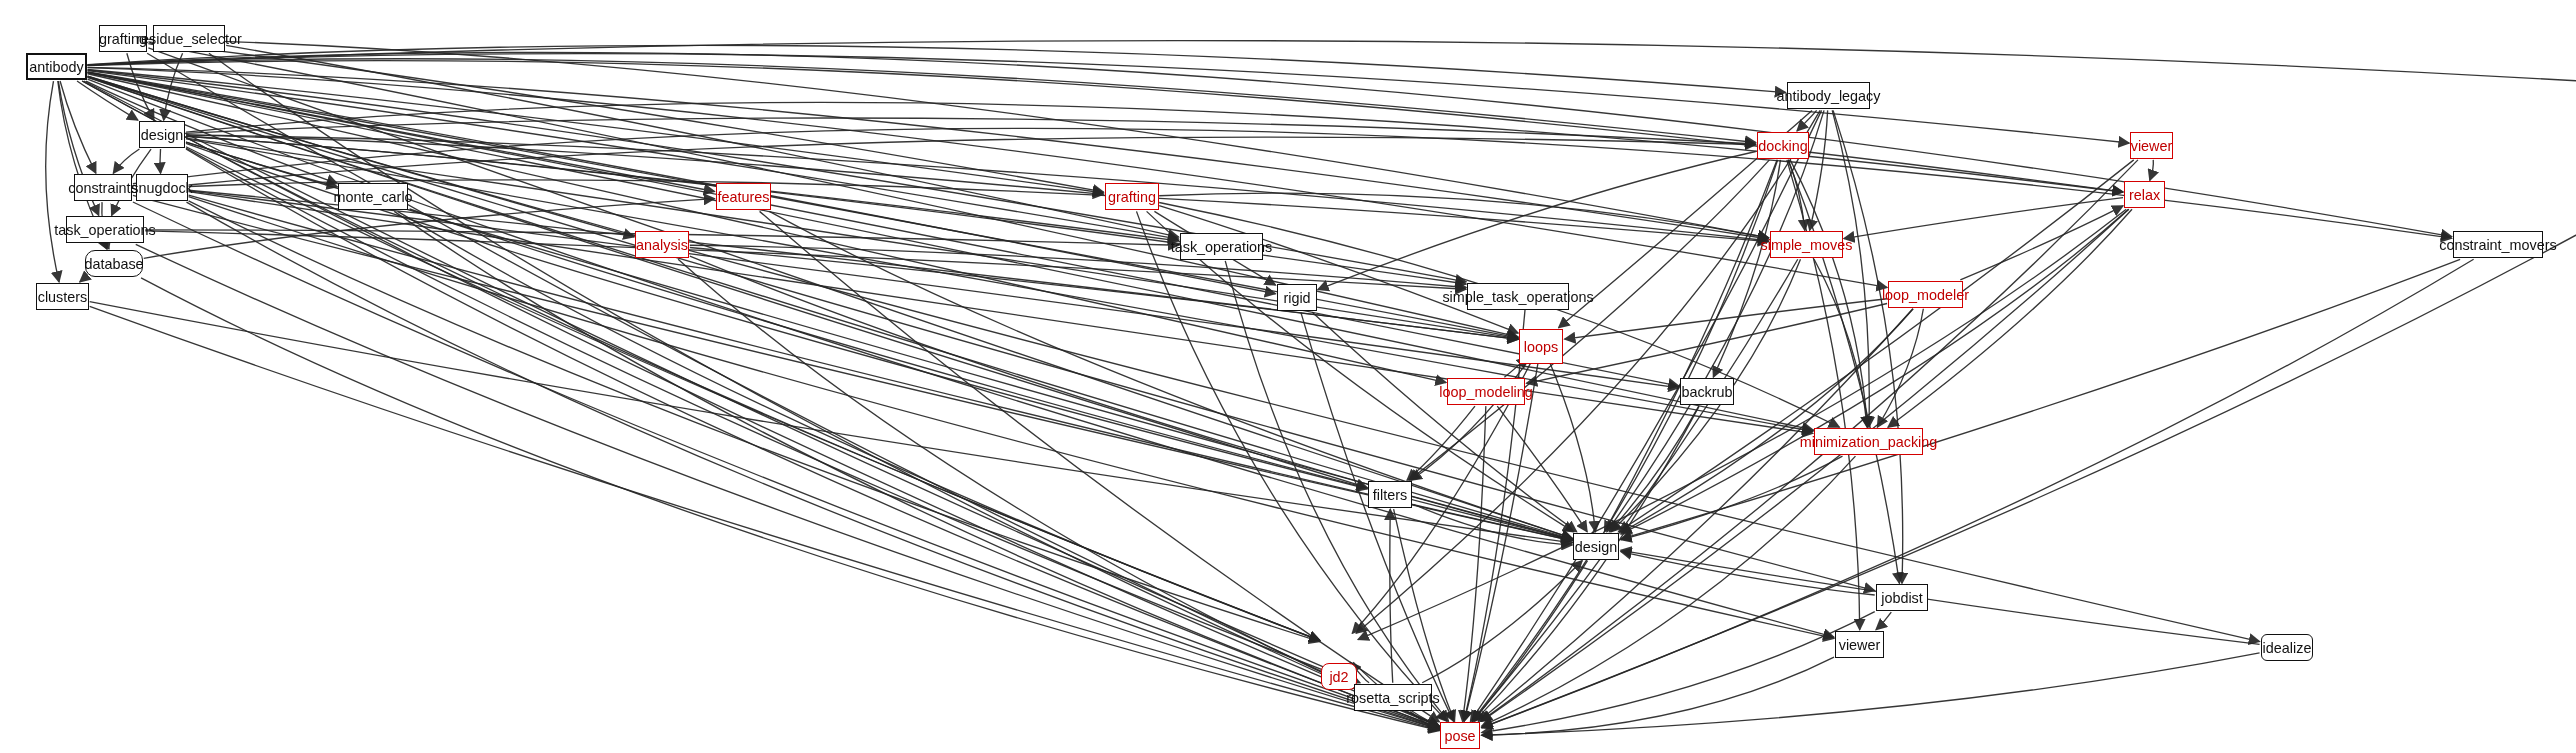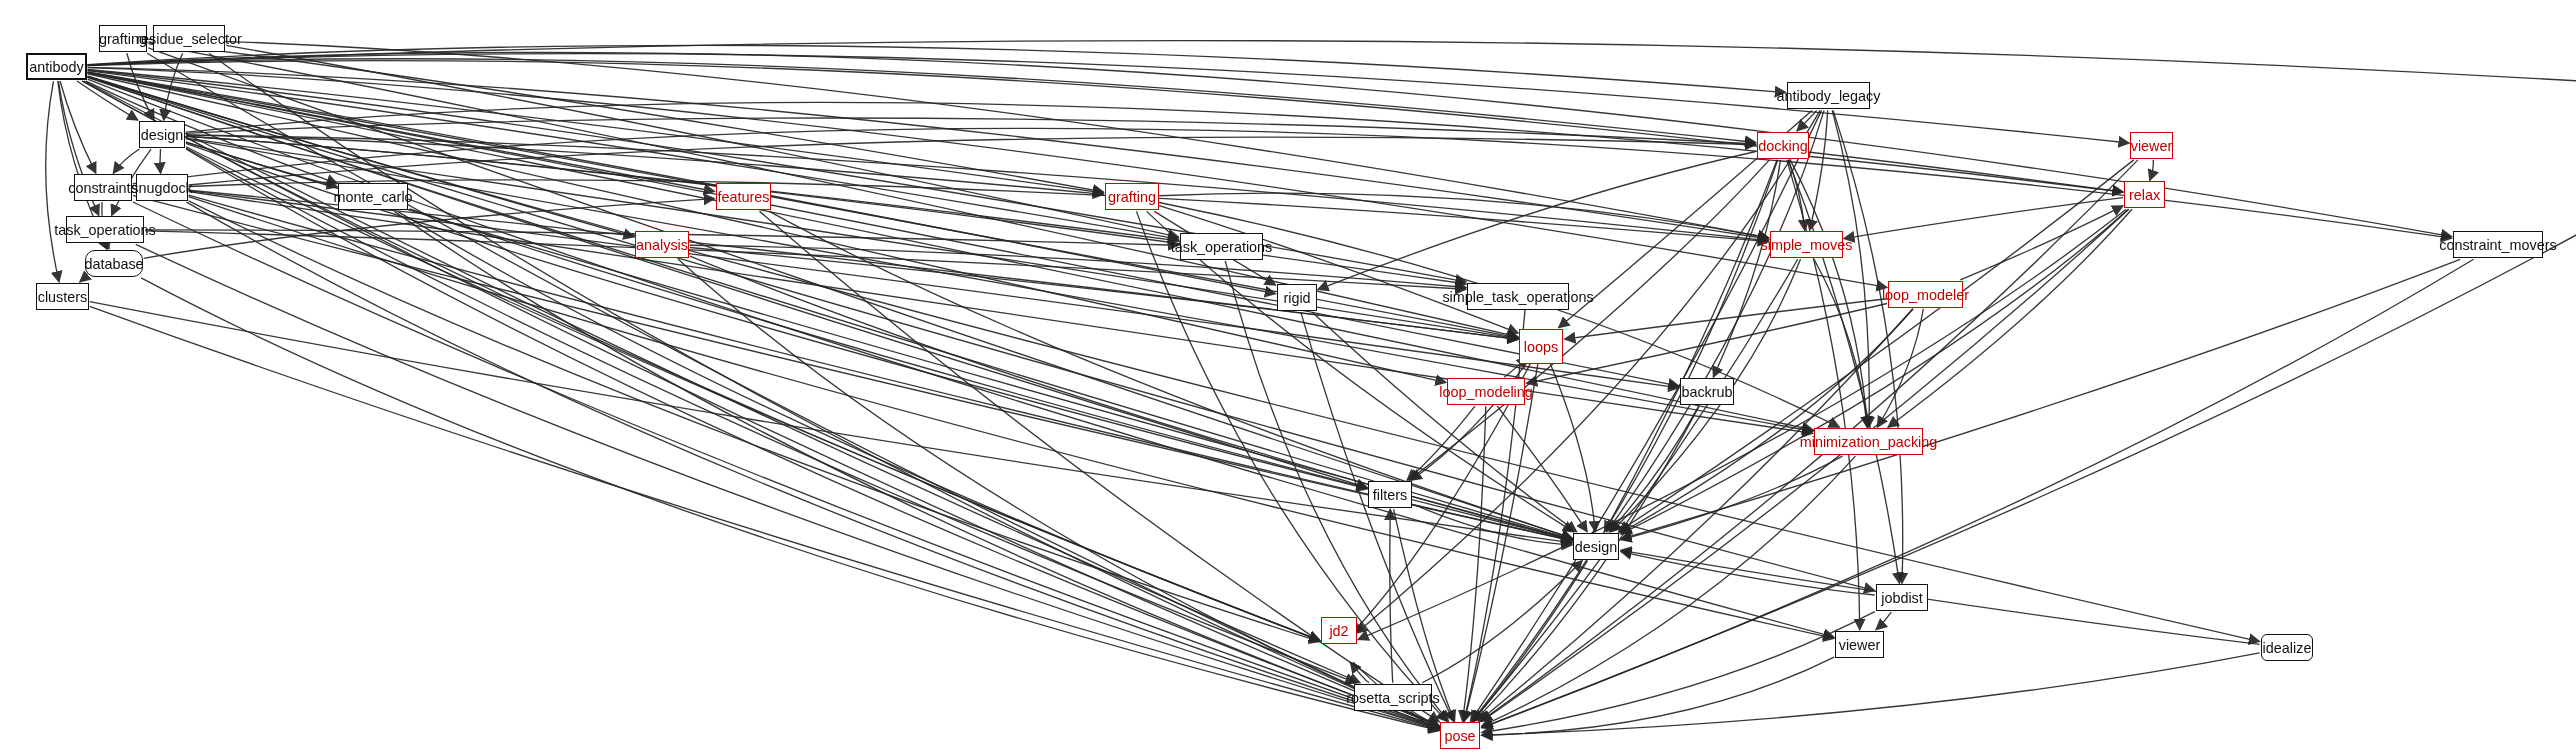--- a/index.html
+++ b/index.html
@@ -215,20 +215,20 @@
       <div class="node link" style="left: 1770px; top: 231px; width: 73px; height: 27px;">simple_moves</div>
       <div class="node link" style="left: 1888px; top: 281px; width: 75px; height: 27px;">loop_modeler</div>
       <div class="node" style="left: 1680px; top: 378px; width: 54px; height: 27px;">backrub</div>
       <div class="node link" style="left: 1814px; top: 428px; width: 109px; height: 27px;">minimization_packing</div>
       <div class="node link" style="left: 2130px; top: 132px; width: 43px; height: 27px;">viewer</div>
       <div class="node link" style="left: 2124px; top: 181px; width: 41px; height: 27px;">relax</div>
       <div class="node" style="left: 2453px; top: 231px; width: 90px; height: 27px;">constraint_movers</div>
       <div class="node" style="left: 1368px; top: 481px; width: 44px; height: 27px;">filters</div>
       <div class="node" style="left: 1573px; top: 533px; width: 46px; height: 27px;">design</div>
       <div class="node" style="left: 1876px; top: 584px; width: 52px; height: 27px;">jobdist</div>
-      <div class="node link" style="left: 1321px; top: 617px; width: 36px; height: 27px;">jd2</div>
+      <div class="node link" style="left: 1321px; top: 663px; width: 36px; height: 27px; border-radius: 8px;">jd2</div>
       <div class="node" style="left: 1835px; top: 631px; width: 49px; height: 27px;">viewer</div>
       <div class="node" style="left: 2261px; top: 634px; width: 52px; height: 27px; border-radius: 6px;">idealize</div>
       <div class="node" style="left: 1354px; top: 684px; width: 78px; height: 27px;">rosetta_scripts</div>
       <div class="node link" style="left: 1440px; top: 722px; width: 40px; height: 27px;">pose</div>
     </div>
 </div>
 
 
 </body></html>

